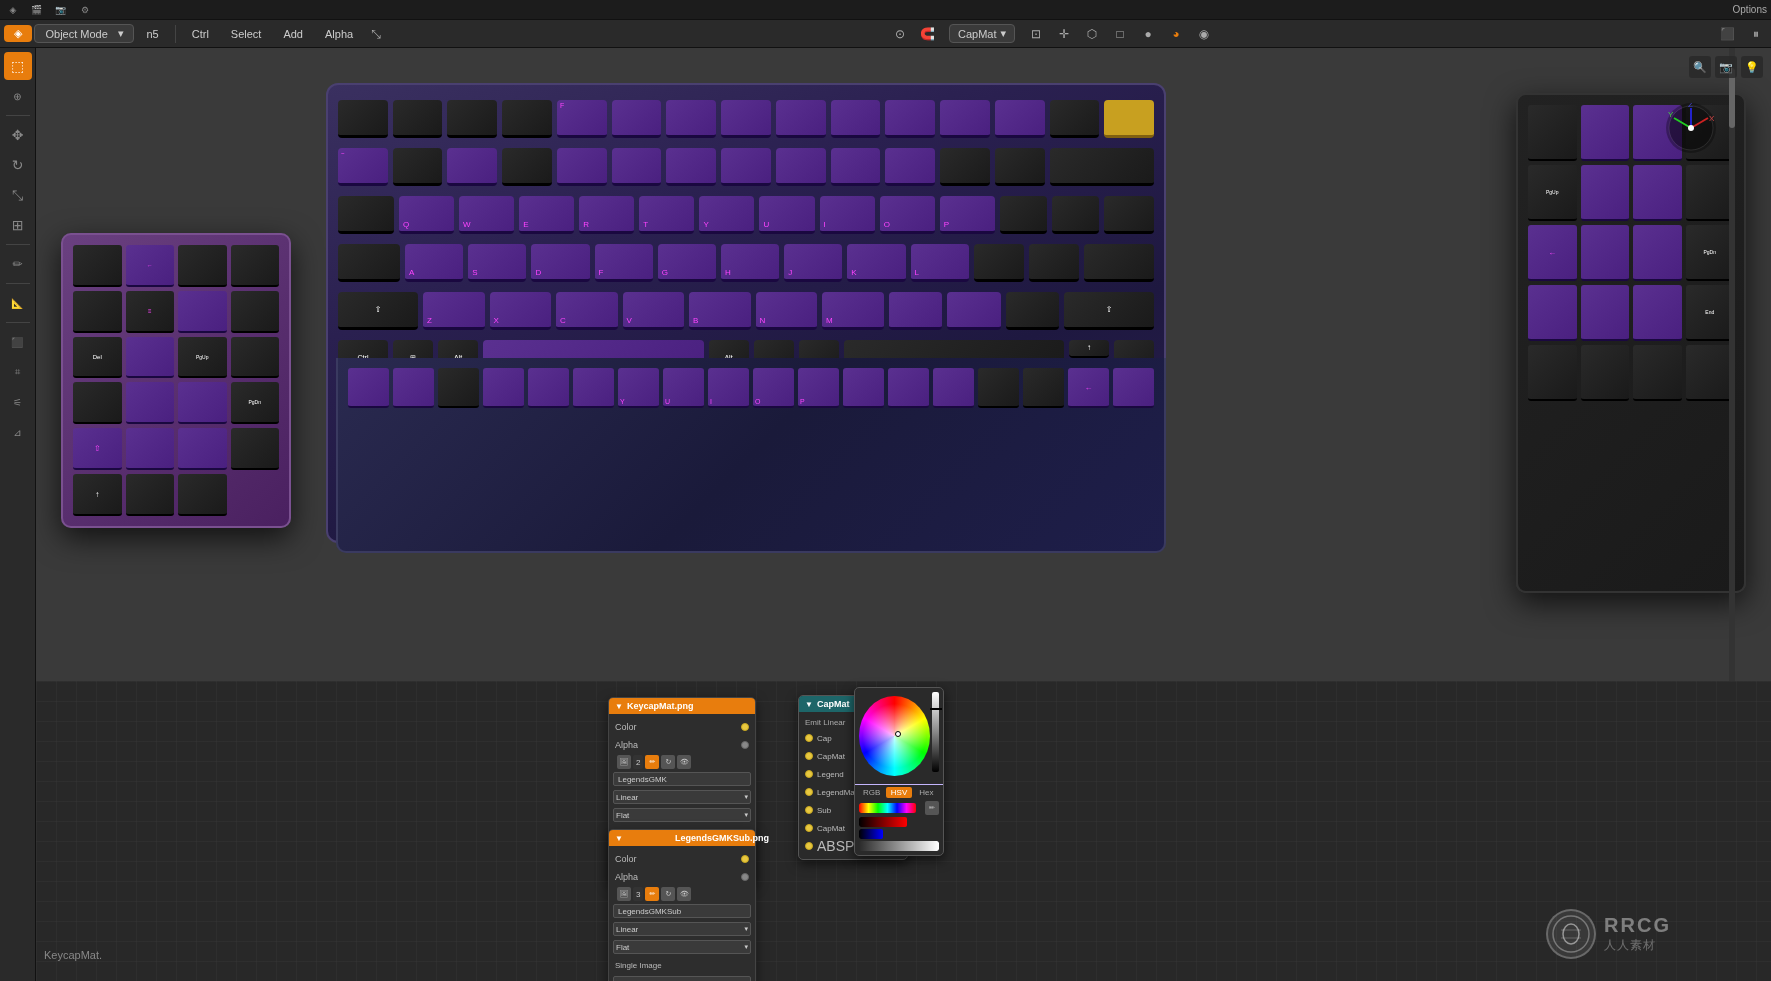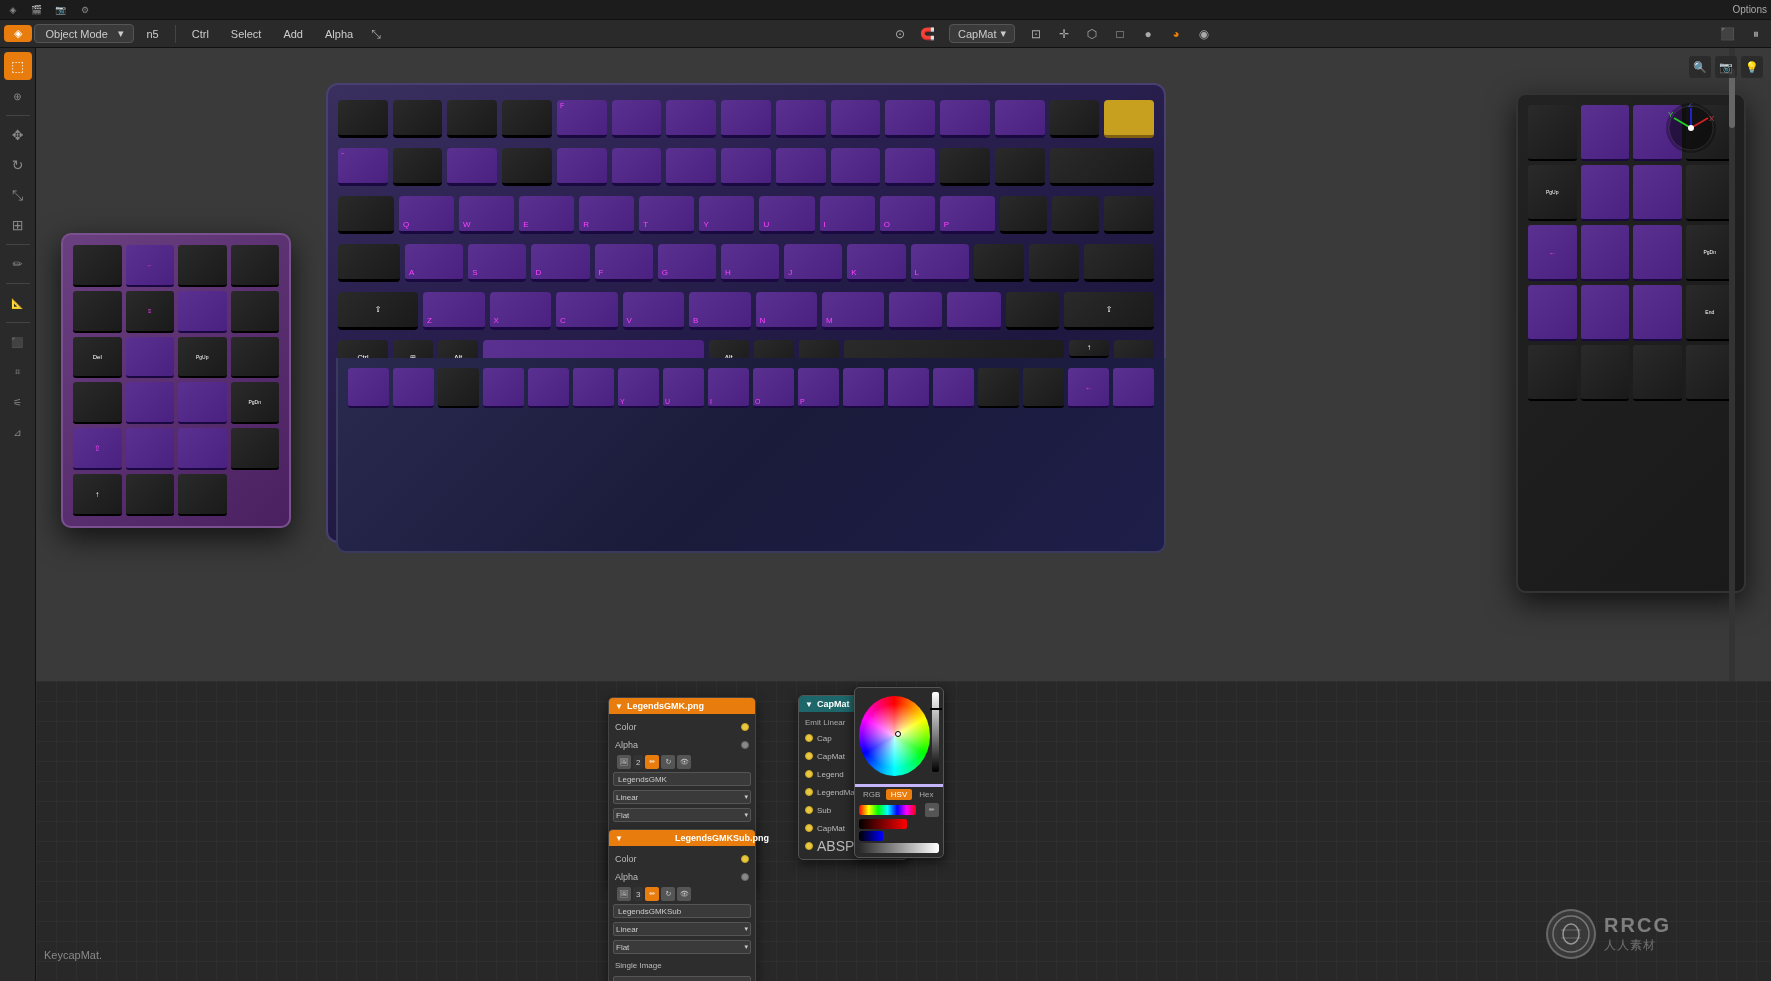--- a/index.html
+++ b/index.html
@@ -377,21 +377,21 @@
       height: 2px;
       background: white;
       border: 1px solid #000;
       left: -2px;
       top: 20%;
     }
     .color-picker-tabs {
       display: flex;
       gap: 2px;
       padding: 2px 4px;
-      border-top: 3px solid #c4b5fd;
+      border-top: 1px solid #c4b5fd;
       align-items: center;
     }
     .cp-tab {
       flex: 1;
       text-align: center;
       font-size: 8px;
       padding: 1px;
       border-radius: 2px;
       cursor: pointer;
       color: #aaa;
@@ -834,21 +834,21 @@
         <path d="M 710,592 C 740,592 740,590 760,590" stroke="#888" stroke-width="2" fill="none" opacity="0.8"></path>
 
         <path d="M 760,570 C 800,570 800,490 820,490" stroke="#e8c840" stroke-width="2" fill="none" opacity="0.8"></path>
 
         <path d="M 710,710 C 740,710 740,640 760,640" stroke="#e8c840" stroke-width="2" fill="none" opacity="0.8"></path>
       </svg>
 
       <div class="node" style="left:572px;top:16px;width:148px;">
         <div class="node-header orange">
           <span style="font-size:8px;">▼</span>
-          <span style="font-size:9px;">LegendsGMK.png</span>
+          <span style="font-size:9px;">KeycapMat.png</span>
         </div>
         <div class="node-body">
           <div class="node-row">
             <span class="node-row-label">Color</span>
             <div class="node-socket yellow right"></div>
           </div>
           <div class="node-row">
             <span class="node-row-label">Alpha</span>
             <div class="node-socket gray right"></div>
           </div>

